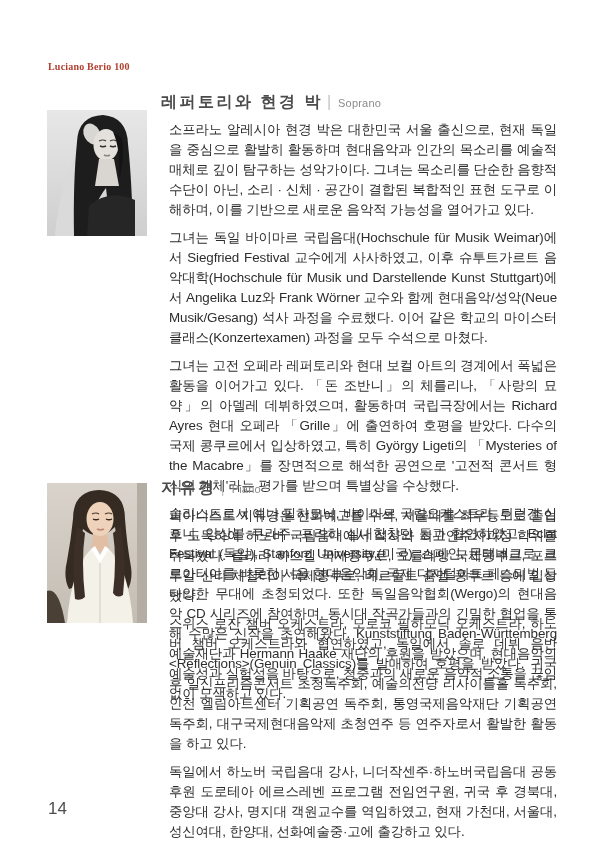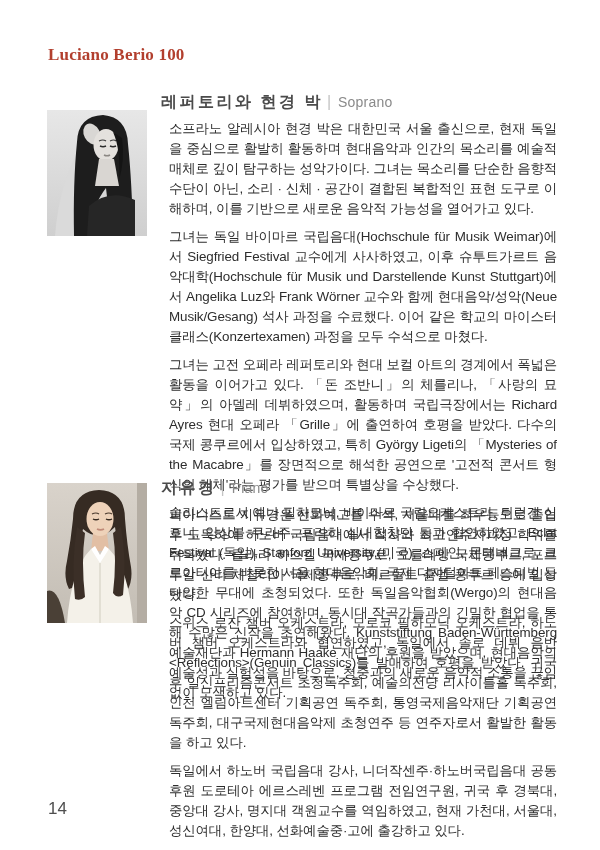--- a/index.html
+++ b/index.html
@@ -9,24 +9,24 @@
     height: 850px;
     background: #ffffff;
     overflow: hidden;
     font-family: "Liberation Sans", sans-serif;
   }
 
   
   .booklet-header {
     position: absolute;
     left: 48px;
-    top: 46px;
+    top: 58px;
     font-family: "Liberation Serif", serif;
     font-weight: bold;
-    font-size: 17px;
+    font-size: 10px;
     line-height: 18.5px;
     color: #b23f2e;
     letter-spacing: 0.2px;
     text-align: right;
   }
   .booklet-header .accent { color: #e58138; }
 
   
   .artist {
     position: absolute;
@@ -51,21 +51,21 @@
     color: #4b4b4b;
     line-height: 18px;
   }
   .artist-name { letter-spacing: 2.5px; }
   .name-role-divider {
     color: #c3c3c3;
     font-weight: 400;
     margin: 0 7px 0 4px;
   }
   .artist-role {
-    font-size: 14px;
+    font-size: 11px;
     font-weight: 400;
     color: #8a8a8a;
     letter-spacing: 0.2px;
   }
 
   .bio p {
     margin: 8px;
     font-size: 13.4px;
     line-height: 20px;
     color: #2d2d2d;

